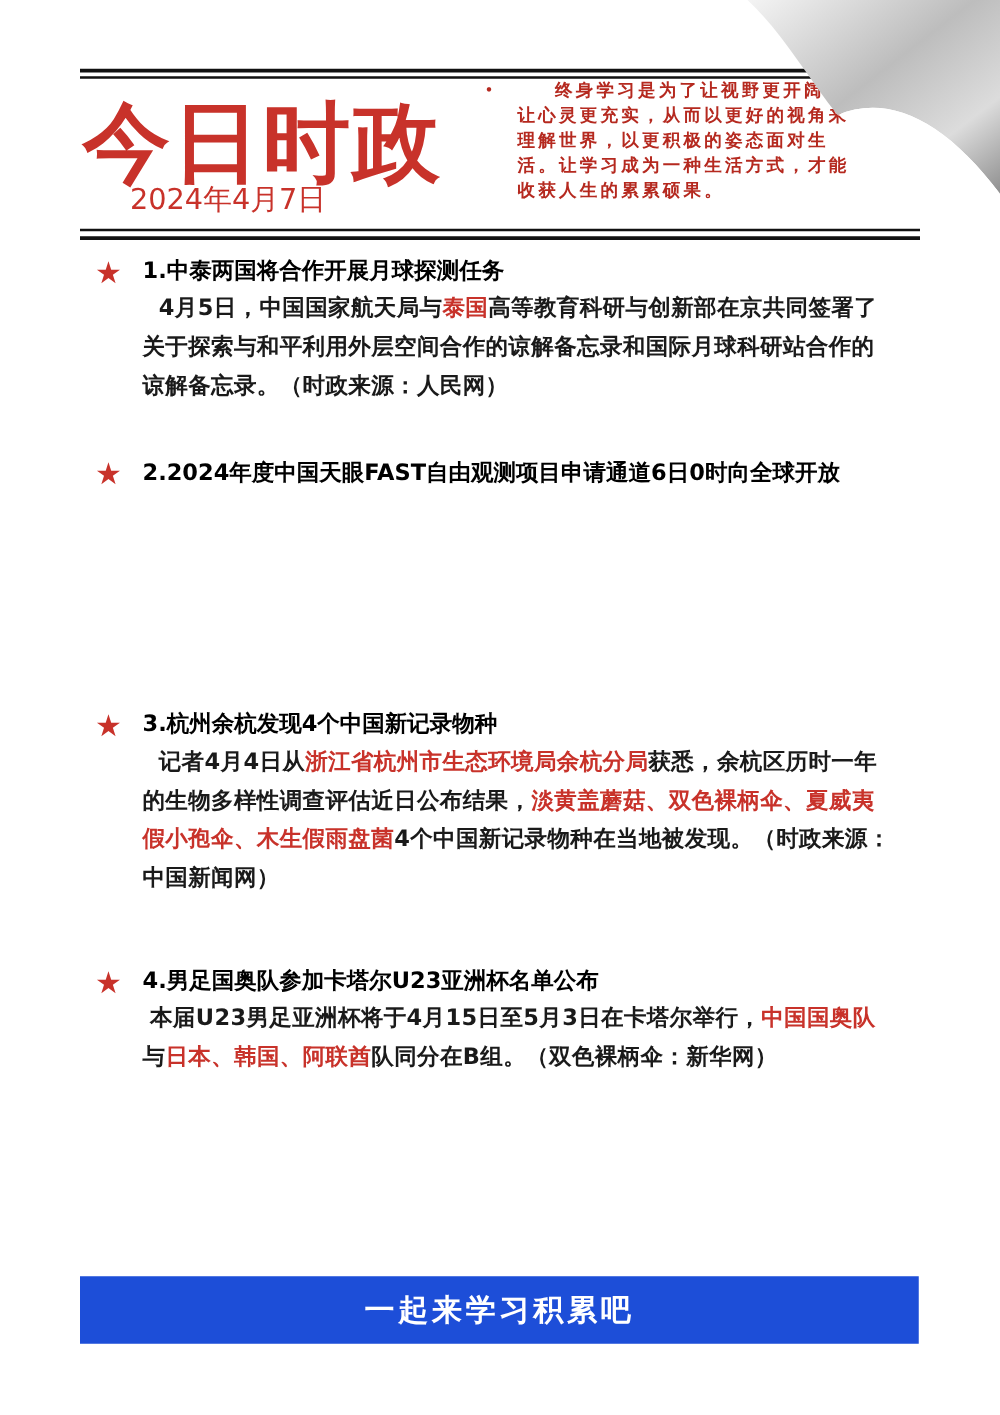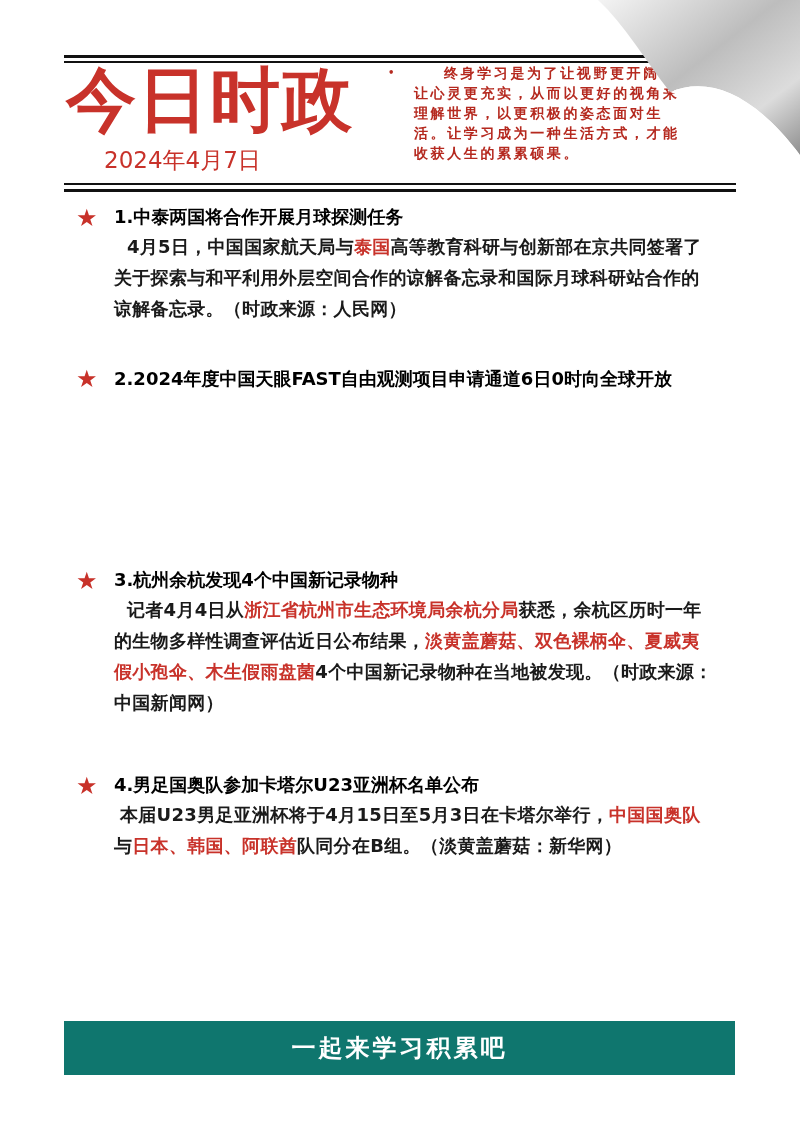--- a/index.html
+++ b/index.html
@@ -7,21 +7,21 @@
       width: 800px; height: 1132px; position: relative; overflow: hidden;
       background: #ffffff;
       font-family: "DejaVu Sans", "Liberation Sans", sans-serif;
       color: #1a1a1a;
     }
     .rule { position: absolute; left: 64px; background: #111; }
     .rule.thick { height: 3px; }
     .rule.thin { height: 1.5px; }
 
     .title {
-      position: absolute; left: 66px; top: 58px;
+      position: absolute; left: 66px; top: 72px;
       font-size: 70px; font-weight: bold; color: #c8322a;
       letter-spacing: 2px; line-height: 84px; text-align: right;
     }
     .date {
       position: absolute; left: 104px; top: 146px;
       font-size: 23px; font-weight: normal; color: #c8322a;
       line-height: 28px;
     }
     .motto {
       position: absolute; left: 388px; top: 63px; width: 300px;
@@ -45,21 +45,21 @@
     }
     .item .para {
       margin-left: 38px; font-size: 18px; font-weight: bold; line-height: 31px;
       letter-spacing: 0.3px; color: #1a1a1a;
     }
     .item .para.indent { text-indent: 13px; }
     .hl { color: #c8322a; }
 
     .footer-bar {
       position: absolute; left: 64px; top: 1021px; width: 671px; height: 54px;
-      background: #0f766e; color: #fff; text-align: center;
+      background: #1d4ed8; color: #fff; text-align: center;
       font-size: 24px; line-height: 54px; letter-spacing: 3px; font-weight: bold;
     }
   </style>
 </head>
 <body>
 
 <div class="rule thick" style="top:55px; width:600px;"></div>
 <div class="rule thin" style="top:61px; width:600px;"></div>
 <div class="rule thin" style="top:183px; width:672px;"></div>
 <div class="rule thick" style="top:189px; width:672px;"></div>
@@ -107,17 +107,17 @@
   <div class="heading">3.杭州余杭发现4个中国新记录物种</div>
   <div class="para indent">
     <span>记者4月4日从</span><span class="hl">浙江省杭州市生态环境局余杭分局</span><span>获悉，余杭区历时一年的生物多样性调查评估近日公布结果，</span><span class="hl">淡黄盖蘑菇、双色裸柄伞、夏威夷假小孢伞、木生假雨盘菌</span><span>4个中国新记录物种在当地被发现。（时政来源：中国新闻网）</span>
   </div>
 </div>
 
 <div class="item" style="top:771px;">
   <span class="star">★</span>
   <div class="heading">4.男足国奥队参加卡塔尔U23亚洲杯名单公布</div>
   <div class="para" style="text-indent:6px;">
-    <span>本届U23男足亚洲杯将于4月15日至5月3日在卡塔尔举行，</span><span class="hl">中国国奥队</span><span>与</span><span class="hl">日本、韩国、阿联酋</span><span>队同分在B组。（淡黄盖蘑菇：新华网）</span>
+    <span>本届U23男足亚洲杯将于4月15日至5月3日在卡塔尔举行，</span><span class="hl">中国国奥队</span><span>与</span><span class="hl">日本、韩国、阿联酋</span><span>队同分在B组。（双色裸柄伞：新华网）</span>
   </div>
 </div>
 
 <div class="footer-bar">一起来学习积累吧</div>
 
 </body></html>

